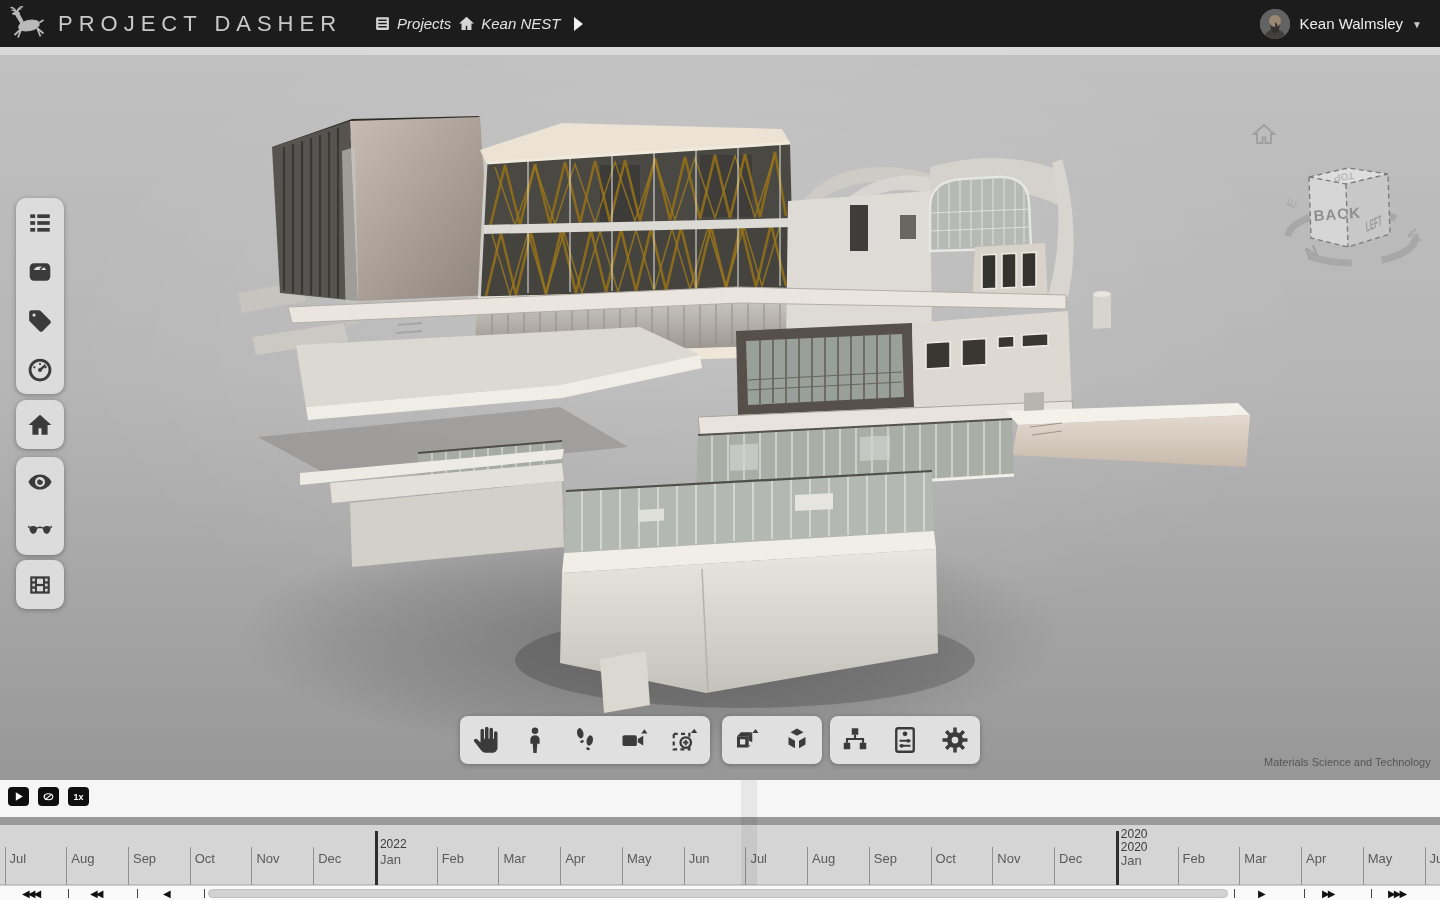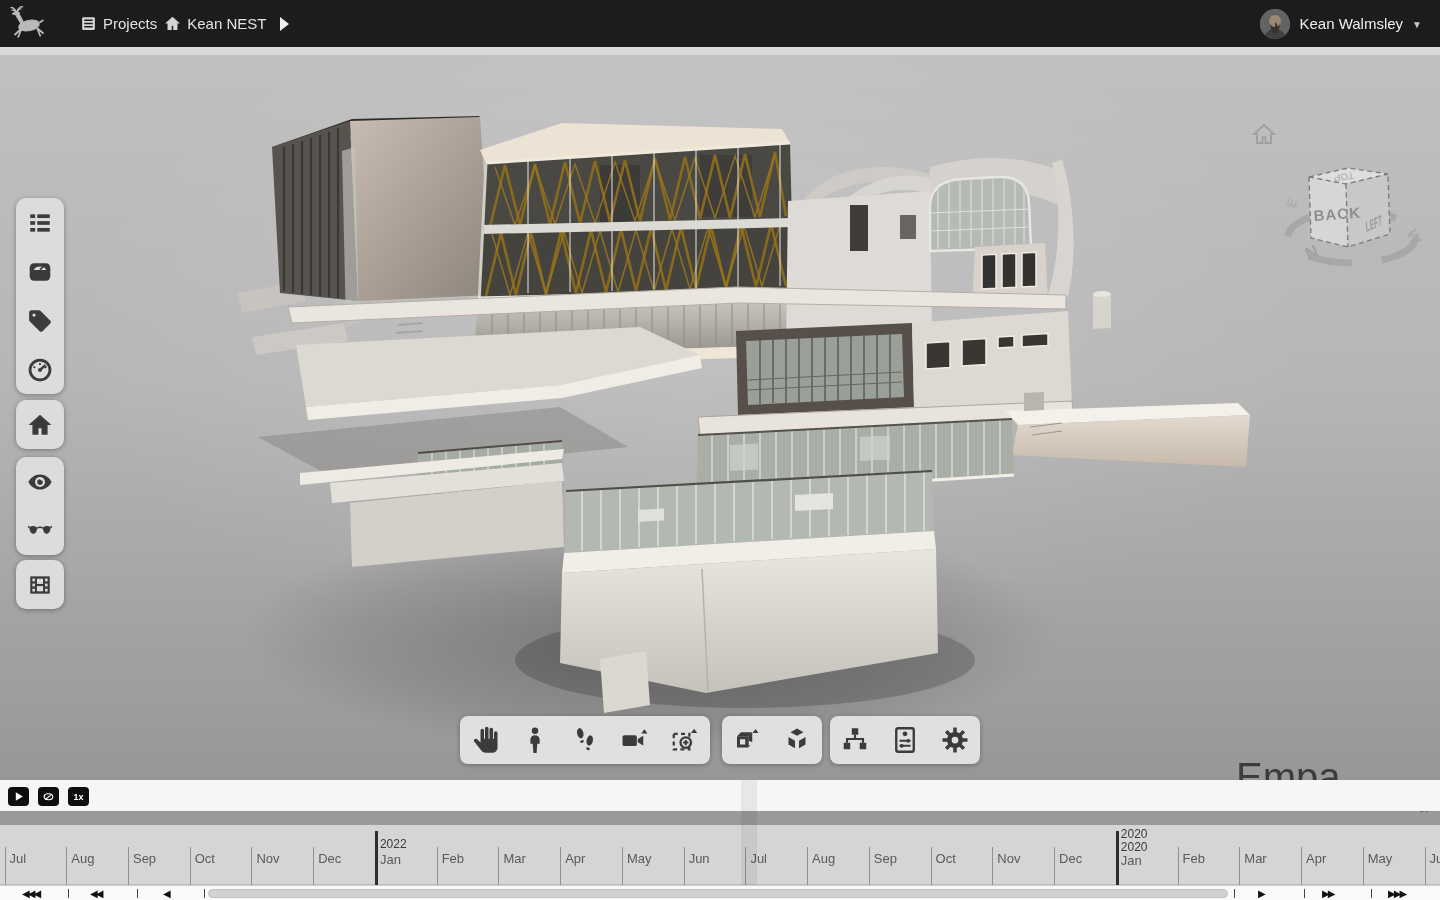--- a/index.html
+++ b/index.html
@@ -4,21 +4,21 @@
 <style>
   * { margin:0; padding:0; box-sizing:border-box; }
   html,body { width:1440px; height:900px; overflow:hidden; font-family:"Liberation Sans", sans-serif; }
   body { position:relative; background:#9a9a9a; }
 
   
   .header { position:absolute; left:0; top:0; width:1440px; height:47px; background:#1c1c1c;
             display:flex; align-items:center; }
   .logo { width:40px; height:40px; margin-left:8px; flex:0 0 auto; }
   .app-title { color:#c9c9c9; font-size:22px; letter-spacing:6px; font-weight:400; margin-left:10px; white-space:nowrap; }
-  .crumbs { display:flex; align-items:center; margin-left:32px; gap:7px; }
+  .crumbs { display:flex; align-items:center; margin-left:32px; gap:7px;font-style:italic; }
   .crumb { display:flex; align-items:center; gap:6px; color:#e2e2e2; font-size:15px; cursor:default; }
   .crumb svg { display:block; }
   .crumb-caret { margin-left:6px; }
   .header-right { margin-left:auto; display:flex; align-items:center; gap:9px; padding-right:18px; }
   .avatar { width:30px; height:30px; border-radius:50%; overflow:hidden; background:#6b6b6b; flex:0 0 auto; }
   .user-name { color:#ededed; font-size:15px; }
   .user-caret { color:#c9c9c9; font-size:10px; padding-top:2px; }
   .header-strip { position:absolute; left:0; top:47px; width:1440px; height:8px; background:#d9d9d9; }
 
   
@@ -48,21 +48,21 @@
   .bbar-btn svg { width:30px; height:30px; display:block; }
 
   
   .empa { position:absolute; left:1228px; top:700px; width:200px; height:66px; display:flex; align-items:flex-start; }
   .empa-cubes { width:48px; height:54px; margin-top:6px; }
   .empa-text { margin-left:8px; }
   .empa-name { font-size:40px; color:#3c3c3c; line-height:44px; font-weight:400; }
   .empa-tagline { font-size:11px; color:#555; margin-top:1px; margin-left:28px; white-space:nowrap; }
 
   
-  .playrow { position:absolute; left:0; top:780px; width:1440px; height:31px; background:#f6f6f6; }
+  .playrow { position:absolute; left:0; top:780px; width:1440px; height:37px; background:#f6f6f6; }
   .pb-btn { position:absolute; top:7px; width:21px; height:19px; background:#0e0e0e; border:none; border-radius:4px;
             color:#fff; display:flex; align-items:center; justify-content:center; cursor:pointer;
             font-size:9px; font-weight:bold; }
   .pb-btn svg { width:13px; height:13px; display:block; }
 
   
   .timeline { position:absolute; left:0; top:825px; width:1440px; height:60px; background:#d5d5d5;
               border-bottom:1px solid #bdbdbd; cursor:pointer; }
   .tl-tick { position:absolute; top:22px; width:1px; height:38px; background:#919191; }
   .tl-tick.year { top:6px; width:3px; height:54px; background:#2e2e2e; }
@@ -87,20 +87,21 @@
     <g stroke="#b9b9b9" fill="#b9b9b9">
       <ellipse cx="21" cy="21.5" rx="10.5" ry="5.2" transform="rotate(-12 21 21.5)"></ellipse>
       <path d="M13,20 L8,11.5 L11.5,10.5 L15,17 Z" stroke-width="1"></path>
       <path d="M9.5,11.5 l-5.5,-1.8 5.5,-2.6 2.4,2.2 z" stroke-width="1"></path>
       <path d="M8.5,9 C7.5,5.5 5,3.5 2.5,3.5 M8.5,9 C9.5,4.5 12.5,2.5 15,2.8 M8.5,9 C7,6.5 5.5,5.5 3.5,6.5 M8.5,9 C10,5.5 12,4.5 13.5,5" fill="none" stroke-width="1.3"></path>
       <path d="M13.5,24.5 l-7,6.5 M13.5,24.5 l-3.5,9" fill="none" stroke-width="1.8"></path>
       <path d="M29,24 l6.5,5.5 M29,24 l3.5,8.5" fill="none" stroke-width="1.8"></path>
       <path d="M31.5,18.5 l4,-2.5" fill="none" stroke-width="1.6"></path>
     </g>
   </svg>
+  <div class="app-title">PROJECT DASHER</div>
 
   <div class="crumbs">
     <div class="crumb">
       <svg width="17" height="17" viewBox="0 0 24 24">
         <rect x="3" y="3" width="18" height="18" rx="1.5" fill="#d5d5d5"></rect>
         <path d="M6,7.5 h12 M6,12 h12 M6,16.5 h12" stroke="#1c1c1c" stroke-width="2"></path>
       </svg>
       <span>Projects</span>
     </div>
     <div class="crumb">
@@ -471,21 +472,20 @@
     <svg class="empa-cubes" viewBox="0 0 48 54">
       <g>
         <path d="M24,2 L45,12 L24,22 L3,12 Z" fill="#e8392f"></path>
         <path d="M3,12 L24,22 V46 L3,36 Z" fill="#b5121f"></path>
         <path d="M24,22 L45,12 V36 L24,46 Z" fill="#7e0d17"></path>
         <path d="M24,2 L45,12 M24,22 L24,46 M13.5,7 L34.5,17 M13.5,29.5 V41 M34.5,29.5 V41 M3,24 L24,34 L45,24" stroke="#5c0a12" stroke-width="1.2" fill="none" opacity="0.7"></path>
         <path d="M10,10.5 l4,2 M14,10.5 l-4,2" stroke="#fff" stroke-width="2"></path>
       </g>
     </svg>
     <div class="empa-text">
-      <div class="empa-name">Empa</div>
       <div class="empa-tagline">Materials Science and Technology</div>
     </div>
   </div>
 </div>
 
 <div class="playrow">
   <button class="pb-btn" style="left:8px">
     <svg viewBox="0 0 24 24">
         <path d="M7,4 L20,12 L7,20 Z" fill="#fff"></path>
       </svg>

